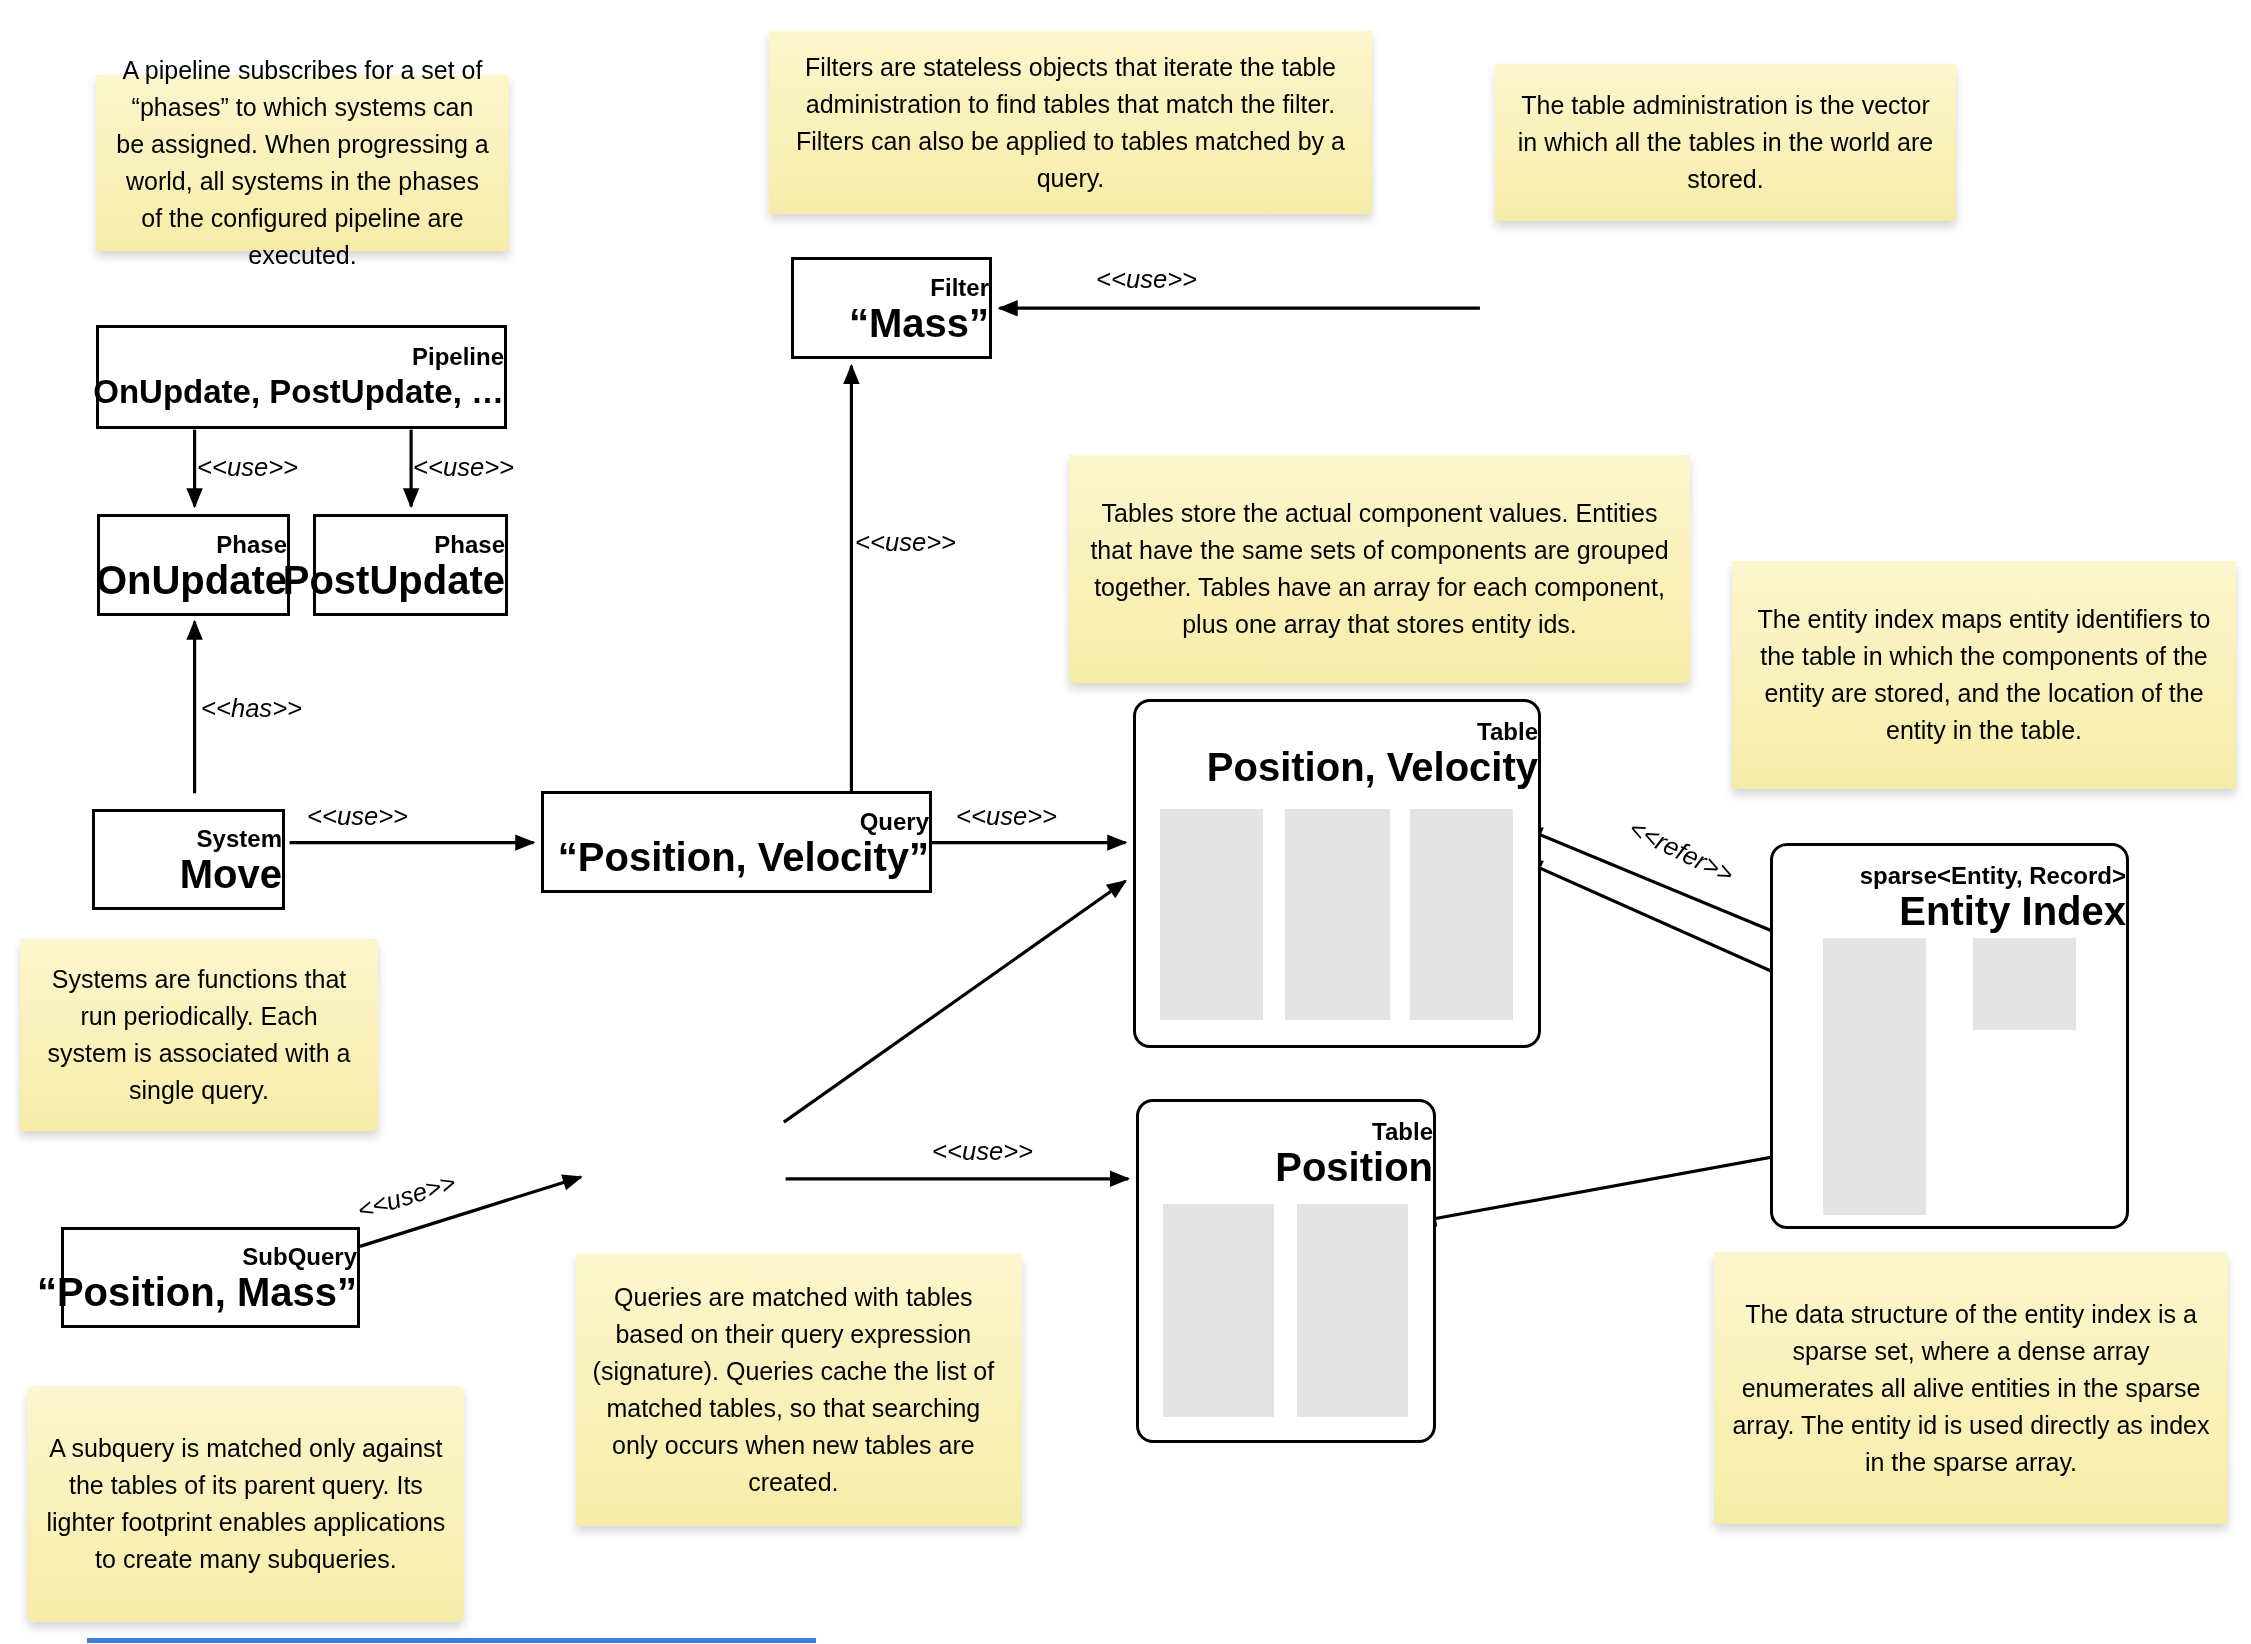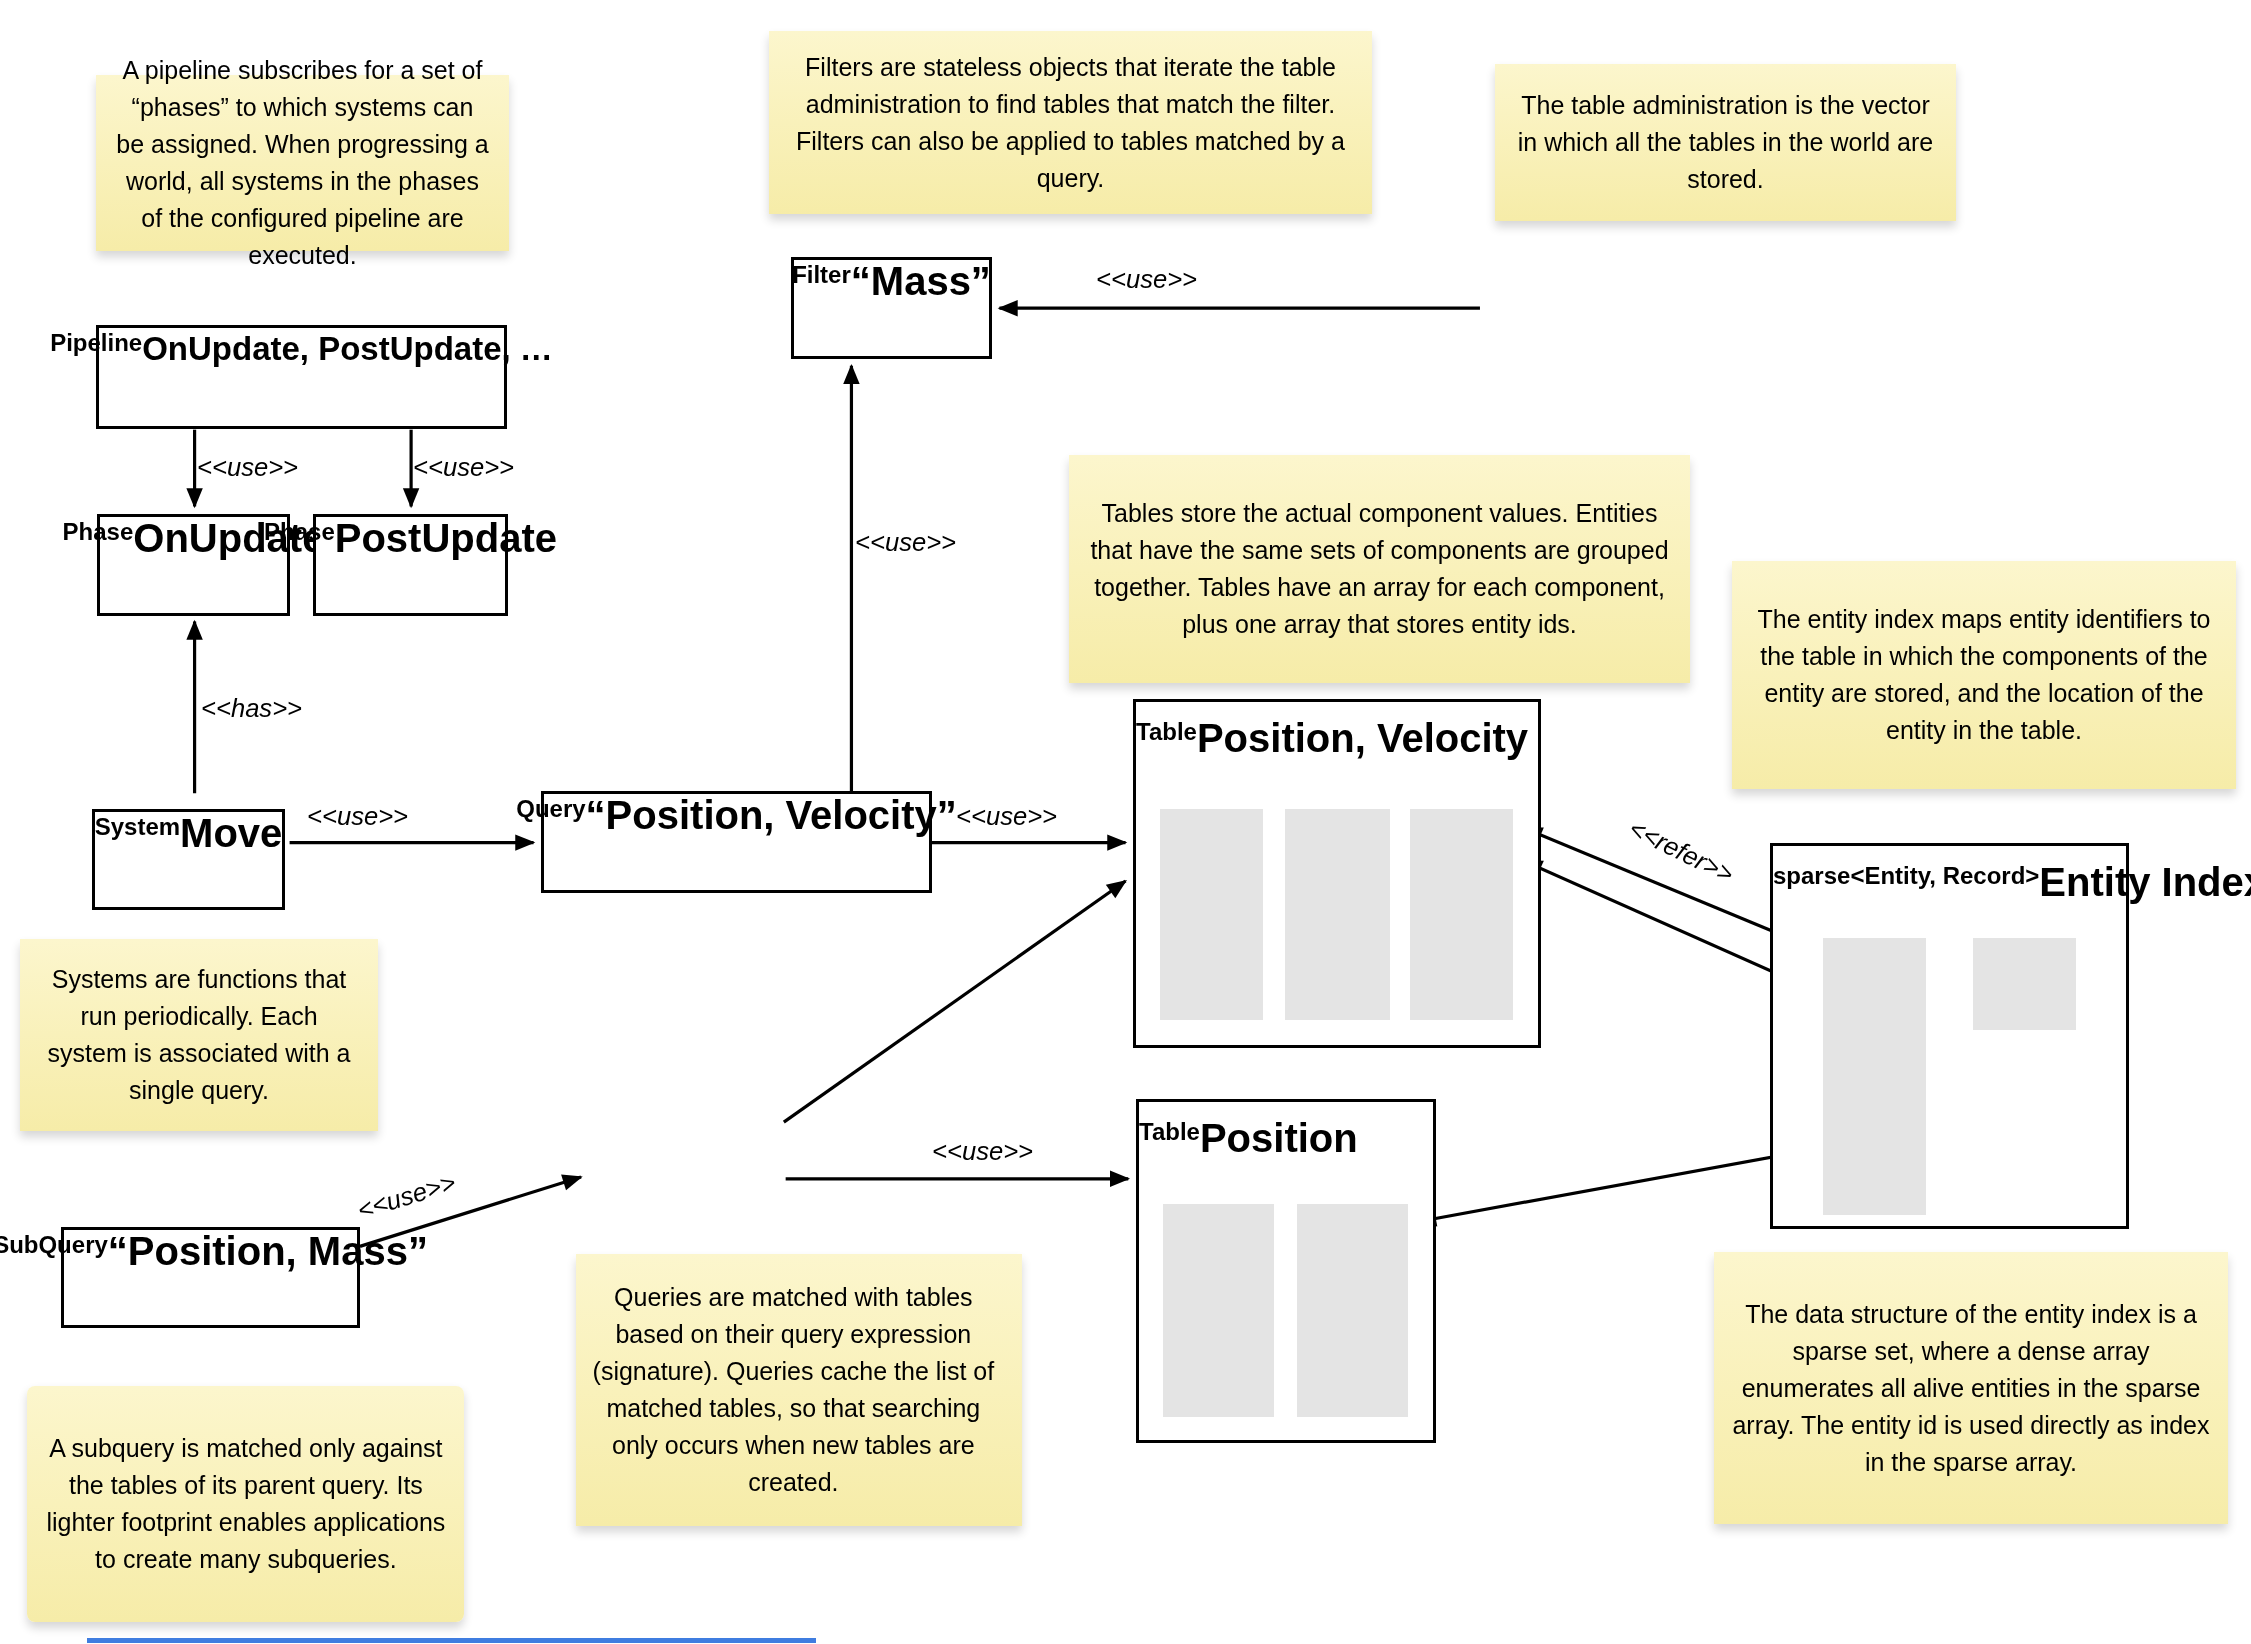--- a/index.html
+++ b/index.html
@@ -13,24 +13,24 @@
 
   .note{
     position:absolute;box-sizing:border-box;
     background:linear-gradient(180deg,#fcf6cd 0%,#f6eca8 100%);
     box-shadow:0 5.5px 9.1px rgba(0,0,0,0.16);
     display:flex;align-items:center;justify-content:center;text-align:center;
     font-size:25px;line-height:37px;padding:12.8px 18.3px;
   }
   .box{
     position:absolute;box-sizing:border-box;background:#ffffff;
-    border:3.7px solid #000;display:flex;flex-direction:row;
-    align-items:flex-start;justify-content:center;text-align:center;
-  }
-  .box.top{justify-content:flex-start;padding-top:14.6px;}
+    border:3.7px solid #000;display:flex;flex-direction:column;
+    align-items:flex-end;justify-content:center;text-align:center;
+  }
+  .box.top{justify-content:flex-start;padding-top:14.6px;border-radius:17px;}
   .box .stereotype{font-size:24px;font-weight:bold;line-height:29px;white-space:nowrap;}
   .box .name{font-size:40px;font-weight:bold;line-height:42px;white-space:nowrap;}
   .array{position:absolute;background:#e4e4e4;}
   .edge-label{
     position:absolute;font-style:italic;font-size:25.6px;white-space:nowrap;
   }
 
   
   #note-pipeline{left:96px;top:75px;width:413px;height:176px;}
   #note-filters{left:769px;top:31px;width:603px;height:183px;}

